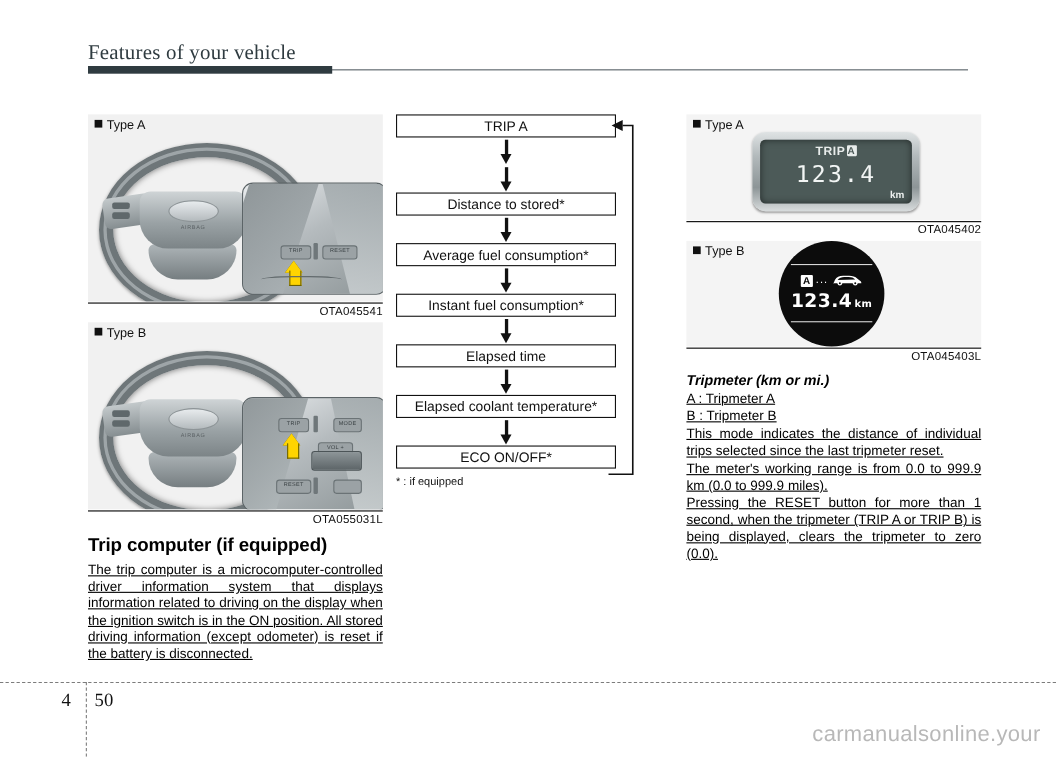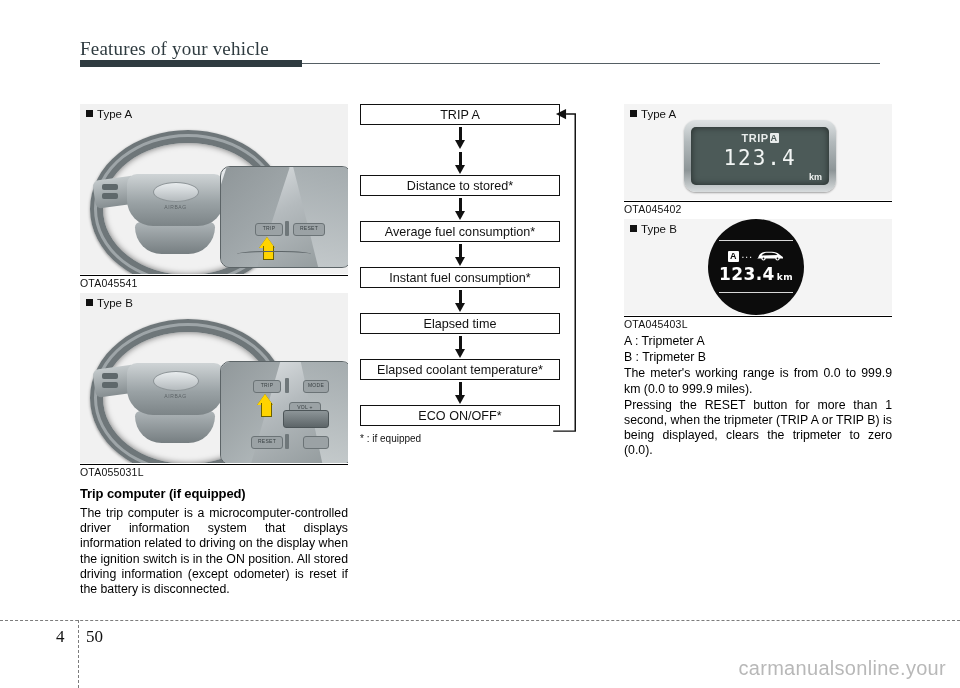--- a/index.html
+++ b/index.html
@@ -62,21 +62,21 @@
   }
   .fig-label .sq {
     display: inline-block;
     width: 7px; height: 7px;
     background: #111;
     margin-right: 4px;
     vertical-align: 1px;
   }
   .fig-caption {
     font-size: 10.5px;
-    text-align: left;
+    text-align: right;
     color: #111;
     letter-spacing: .2px;
     padding-top: 1px;
     border-top: 1px solid #000;
     margin-top: 1px;
   }
 
   .photo {
     position: relative;
     background: #f1f1f1;
@@ -189,38 +189,39 @@
     content:"";
     position:absolute; left:-8.5px; top:0;
     width:0;height:0;
     border-left:8.5px solid transparent;
     border-right:8.5px solid transparent;
     border-bottom:11px solid transparent;
   }
 
   
   h2.sec-title {
-    font-size: 13px;
+    font-size: 17px;
     font-weight: bold;
     margin: 8px 0 5px 0;
     letter-spacing: -.1px;
   }
   h3.sub-title {
     font-size: 13px;
     font-weight: bold;
     font-style: italic;
     margin: 8px 0 2px 0;
   }
   p.body {
     font-size: 12.3px;
     line-height: 15.2px;
     margin: 0 0 1px 0;
     text-align: justify;
     text-justify: inter-word;
     hyphens: none;
+    text-decoration: underline;
   }
   p.body.nojust { text-align: left; }
 
   
   #flow { position: relative; width: 232px; }
   .flow-box {
     border: 1.4px solid #111;
     background: #fff;
     height: 21px;
     line-height: 21px;
@@ -574,22 +575,24 @@
           </svg>
         </div>
         <div class="round-row2">
           <span>123.4</span><span class="u">km</span>
         </div>
       </div>
     </div>
     <div class="fig-caption">OTA045403L</div>
   </div>
 
+  <h3 class="sub-title">Tripmeter (km or mi.)</h3>
   <p class="body nojust">A : Tripmeter A</p>
   <p class="body nojust">B : Tripmeter B</p>
+  <p class="body">This mode indicates the distance of individual trips selected since the last tripmeter reset.</p>
   <p class="body">The meter's working range is from 0.0 to 999.9 km (0.0 to 999.9 miles).</p>
   <p class="body">Pressing the RESET button for more than 1 second, when the tripmeter (TRIP A or TRIP B) is being displayed, clears the tripmeter to zero (0.0).</p>
 </div>
 
 <div id="footer-rule"></div>
 <div id="footer-vrule"></div>
 <div id="chapter-num">4</div>
 <div id="page-num">50</div>
 <div id="watermark">carmanualsonline.your</div>
 

